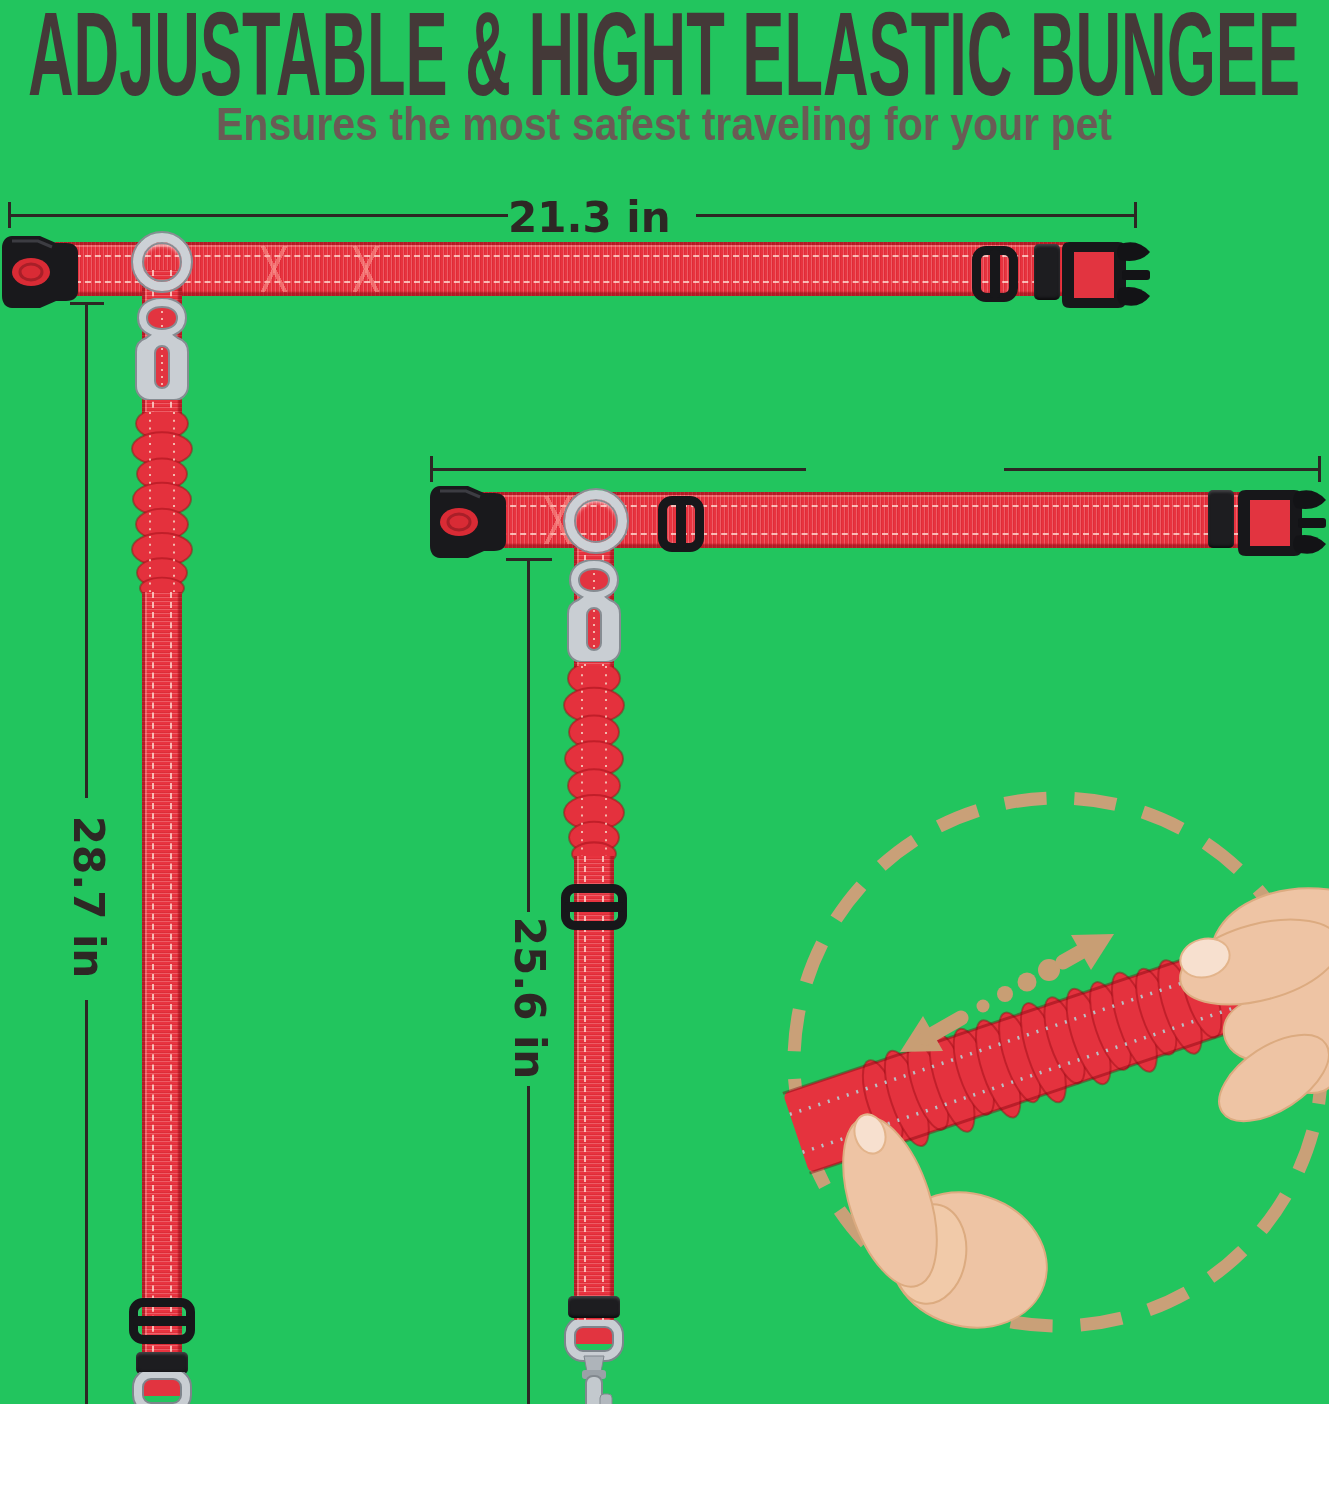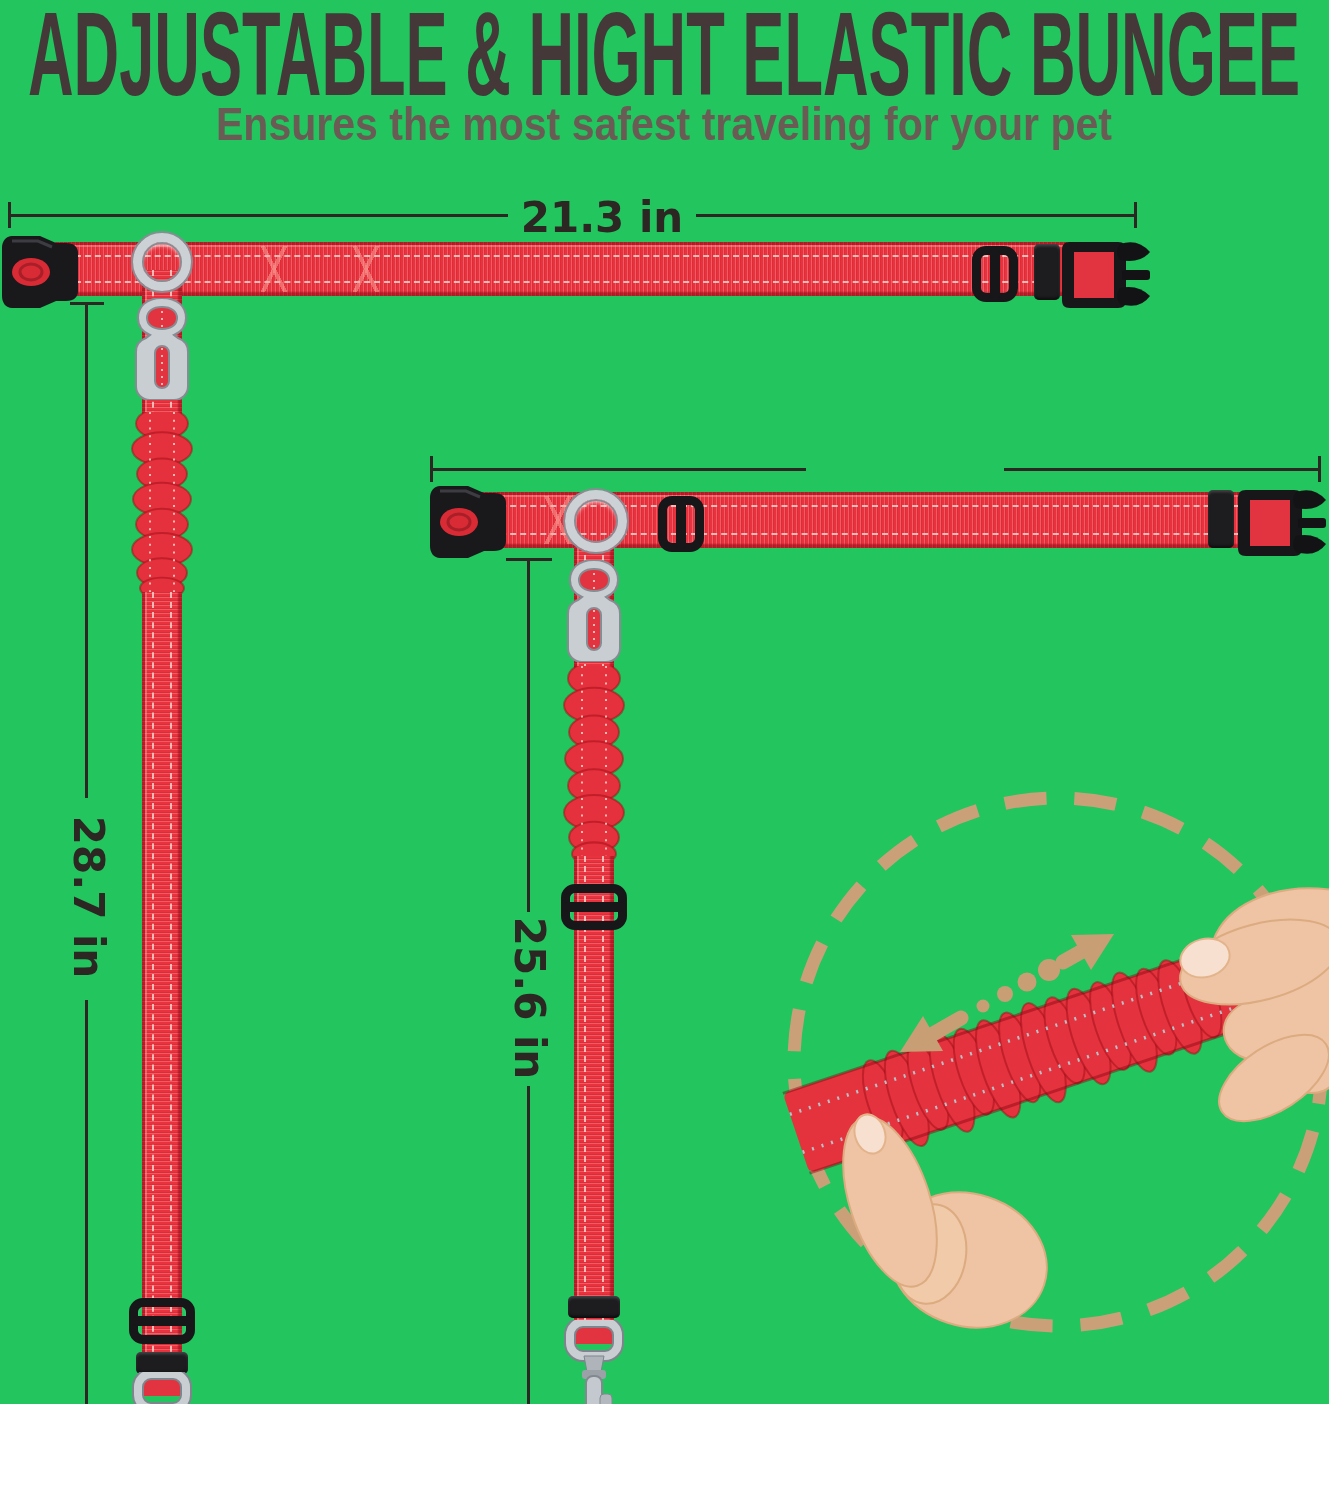--- a/index.html
+++ b/index.html
@@ -4,21 +4,21 @@
 <style>
   html,body{margin:0;padding:0;background:#fff;}
   .canvas{position:relative;width:1329px;height:1404px;overflow:hidden;background:#22c55e;
           font-family:"Liberation Sans","DejaVu Sans",sans-serif;}
   .abs{position:absolute;}
 
   
   .dim{background:#2d2724;}
   .dim-label{position:absolute;font-weight:bold;font-size:42px;color:#2d2724;white-space:nowrap;
              font-family:"DejaVu Sans","Liberation Sans",sans-serif;}
-  .dim-label.h{text-align:center;}
+  .dim-label.h{}
   .dim-label.v{transform:translate(-50%,-50%) rotate(90deg);transform-origin:center;}
 
   
   .strap{position:absolute;background-color:#e8333f;}
   .strap.h{background-image:
       linear-gradient(180deg, rgba(140,10,18,.55) 0 3px, rgba(255,190,180,.35) 3px 5px,
         rgba(0,0,0,0) 5px calc(100% - 5px), rgba(140,10,18,.55) calc(100% - 3px) 100%),
       repeating-linear-gradient(90deg, rgba(255,255,255,.20) 0 1px, rgba(185,20,30,.22) 1px 2px, rgba(0,0,0,0) 2px 4px);}
   .strap.h::before,.strap.h::after{content:"";position:absolute;left:0;right:0;
       border-top:2px dashed rgba(255,228,218,.75);}

